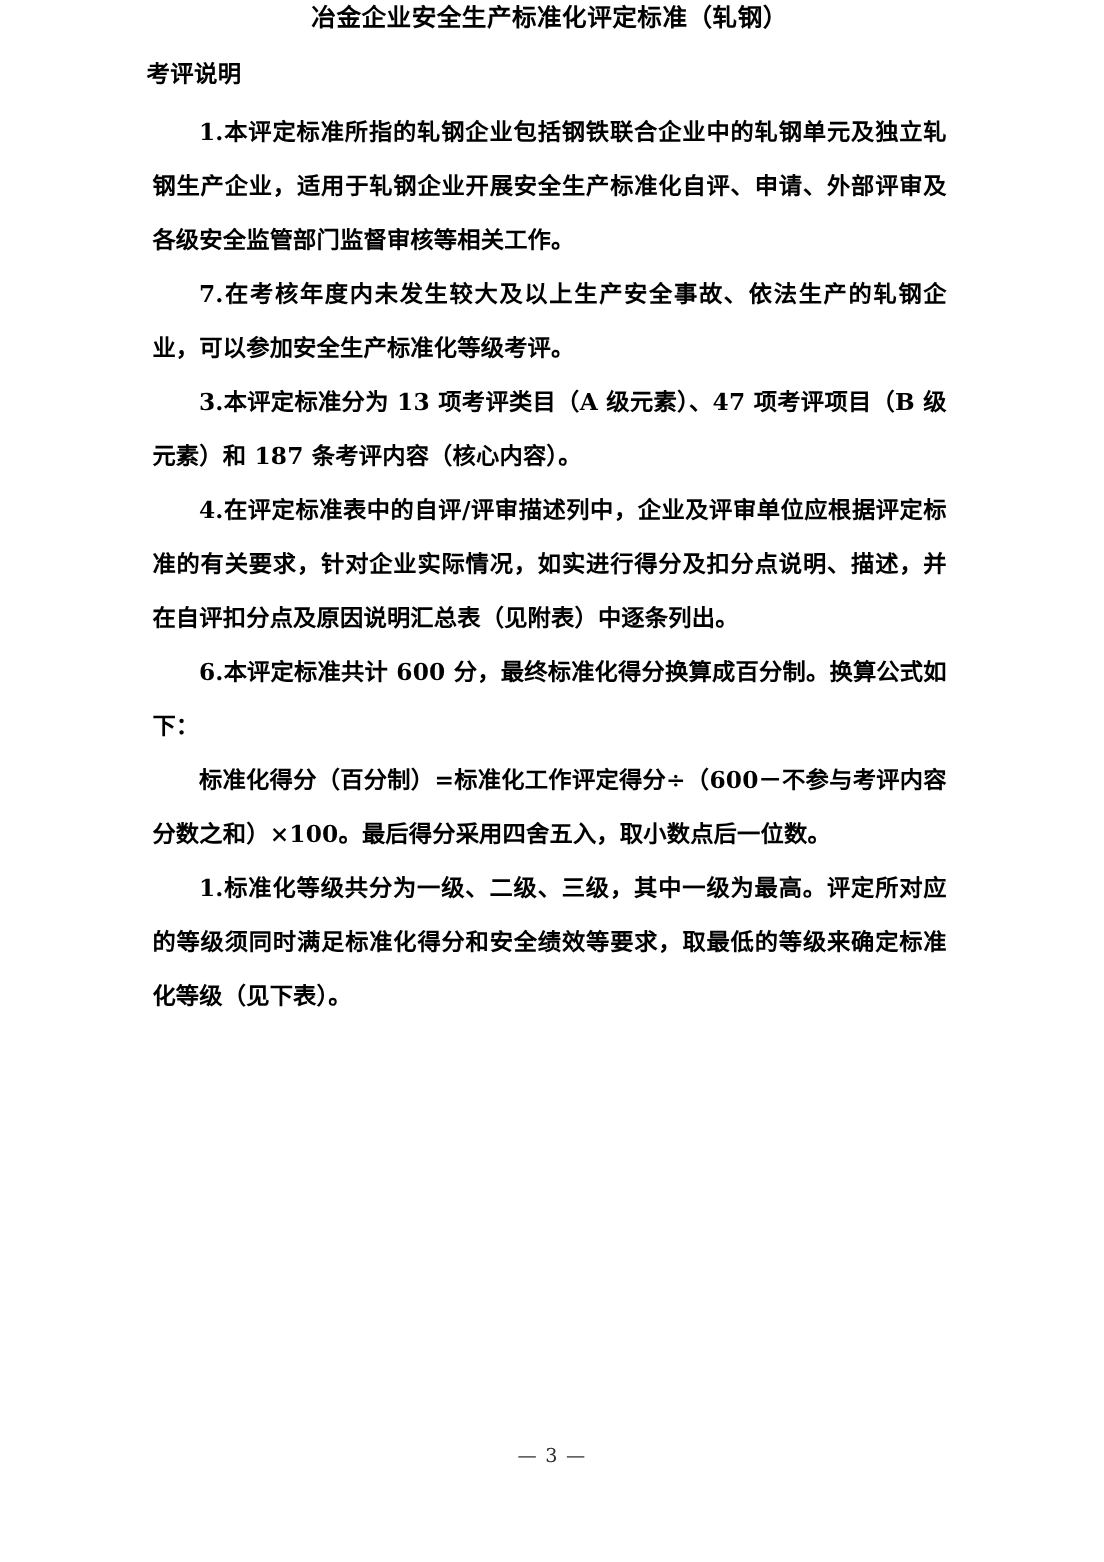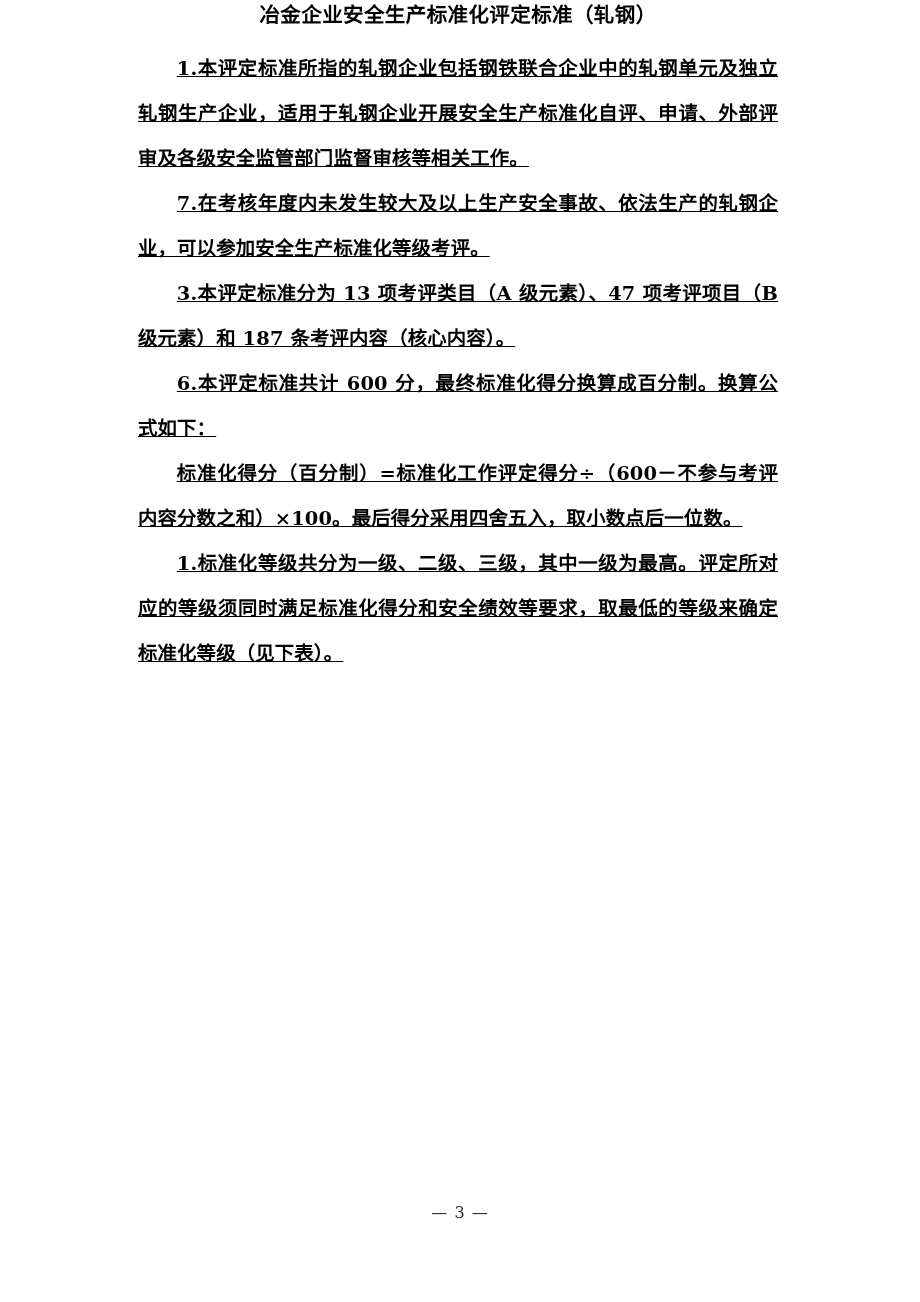--- a/index.html
+++ b/index.html
@@ -54,24 +54,23 @@
     text-align: left;
     font-family: "DejaVu Sans", "Liberation Sans", sans-serif;
     font-size: 19.5px;
     font-weight: 700;
     line-height: 30px;
     letter-spacing: 0.3px;
   }
 
   
   .body-list {
-    margin: 16px;
+    margin: 5px;
     padding: 0;
     list-style: none;
-    text-decoration: underline;
   }
   .para {
     margin: 0;
     font-family: "DejaVu Serif", "Liberation Serif", serif;
     font-size: 19.4px;
     font-weight: 600;
     line-height: 45px;
     text-align: justify;
     text-justify: inter-ideograph;
     text-indent: 2em;
@@ -101,28 +100,30 @@
   }
 </style>
 </head>
 <body>
 
 <div class="page">
   <div class="content">
 
     <h1 class="doc-title">冶金企业安全生产标准化评定标准（轧钢）</h1>
 
+    <h2 class="section-heading">考评说明</h2>
 
     <div class="body-list">
       <p class="para first">1.本评定标准所指的轧钢企业包括钢铁联合企业中的轧钢单元及独立轧钢生产企业，适用于轧钢企业开展安全生产标准化自评、申请、外部评审及各级安全监管部门监督审核等相关工作。</p>
 
       <p class="para">7.在考核年度内未发生较大及以上生产安全事故、依法生产的轧钢企业，可以参加安全生产标准化等级考评。</p>
 
       <p class="para">3.本评定标准分为 13 项考评类目（A 级元素）、47 项考评项目（B 级元素）和 187 条考评内容（核心内容）。</p>
 
+      <p class="para">4.在评定标准表中的自评/评审描述列中，企业及评审单位应根据评定标准的有关要求，针对企业实际情况，如实进行得分及扣分点说明、描述，并在自评扣分点及原因说明汇总表（见附表）中逐条列出。</p>
 
 
       <p class="para">6.本评定标准共计 600 分，最终标准化得分换算成百分制。换算公式如下：</p>
 
       <p class="para formula">标准化得分（百分制）=标准化工作评定得分÷（600－不参与考评内容分数之和）×100。最后得分采用四舍五入，取小数点后一位数。</p>
 
       <p class="para">1.标准化等级共分为一级、二级、三级，其中一级为最高。评定所对应的等级须同时满足标准化得分和安全绩效等要求，取最低的等级来确定标准化等级（见下表）。</p>
     </div>
 
   </div>

